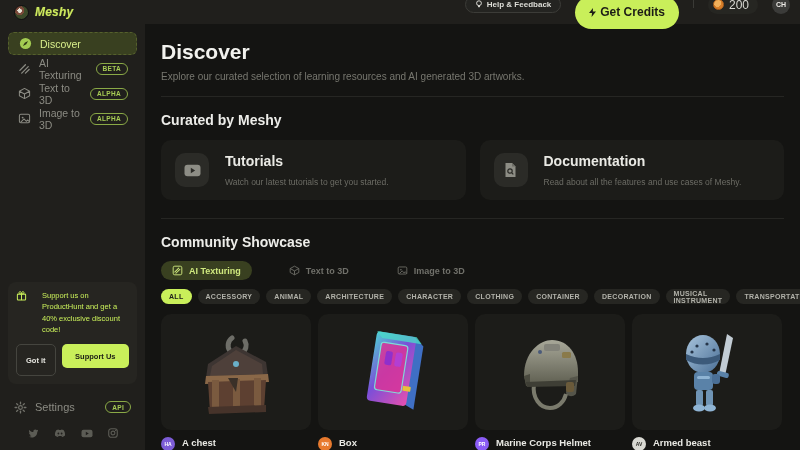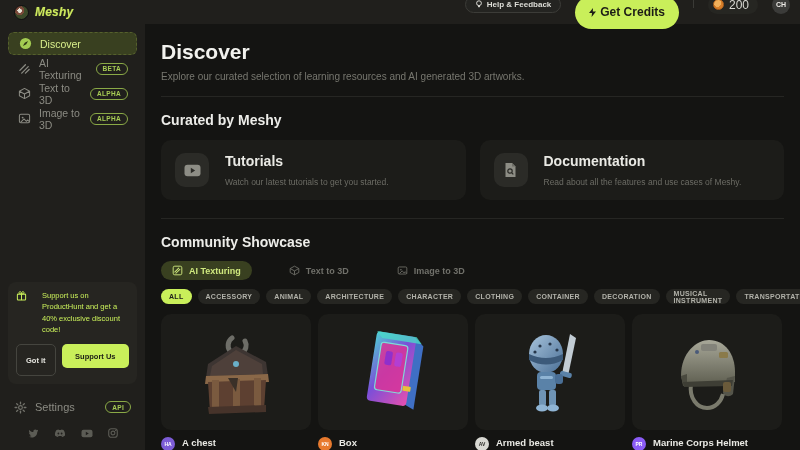--- a/index.html
+++ b/index.html
@@ -365,20 +365,49 @@
               <rect x="50" y="30" width="7" height="14" rx="2" fill="#b03fd8" opacity="0.9"></rect>
               <polygon points="28,12 68,12 74,18 34,18" fill="#4ad8c8" opacity="0.8"></polygon>
               <rect x="62" y="62" width="8" height="5" rx="1" fill="#e8c23a"></rect>
             </g>
           </svg>
         </div>
         <div class="g-caption">
           <div class="g-avatar" style="background: rgb(232, 122, 46); color: rgb(255, 255, 255);">KN</div>
           <div>
             <div class="g-title">Box</div>
+
+          </div>
+        </div>
+      </div>
+
+      <div class="g-card">
+        <div class="g-thumb">
+          <svg width="100" height="100" viewBox="0 0 100 100">
+            <defs>
+              <linearGradient id="gHelm" x1="0" y1="0" x2="0" y2="1">
+                <stop offset="0" stop-color="#a8a899"></stop>
+                  <stop offset="1" stop-color="#606052"></stop>
+              </linearGradient>
+            </defs>
+            <path d="M24 54 C24 30 40 18 52 18 C68 18 78 32 78 50 L78 60 L26 62 Z" fill="url(#gHelm)"></path>
+            <path d="M24 54 L30 52 L30 64 L26 64 Z" fill="#4a4a3f"></path>
+            <path d="M70 56 L78 54 L76 72 C72 76 66 74 66 70 Z" fill="#55554a"></path>
+            <rect x="44" y="22" width="16" height="7" rx="2" fill="#83837a"></rect>
+            <rect x="62" y="30" width="9" height="6" rx="1.5" fill="#8a7a4a"></rect>
+            <circle cx="40" cy="30" r="2" fill="#4a5a7a"></circle>
+            <path d="M34 62 C32 76 40 86 50 86 C58 86 64 80 66 72" fill="none" stroke="#7a7a6c" stroke-width="4"></path>
+            <path d="M26 60 L76 58 L75 64 L27 65 Z" fill="#3e3e35"></path>
+            <rect x="66" y="60" width="8" height="10" rx="2" fill="#6a5a3a"></rect>
+          </svg>
+        </div>
+        <div class="g-caption">
+          <div class="g-avatar" style="background: rgb(139, 92, 246); color: rgb(255, 255, 255);">PR</div>
+          <div>
+            <div class="g-title">Marine Corps Helmet</div>
 
           </div>
         </div>
       </div>
 
       <div class="g-card">
         <div class="g-thumb">
           <svg width="100" height="100" viewBox="0 0 100 100">
             <defs>
               <linearGradient id="gBeast" x1="0" y1="0" x2="1" y2="1">
@@ -405,44 +434,15 @@
         </div>
         <div class="g-caption">
           <div class="g-avatar" style="background: rgb(217, 217, 211); color: rgb(42, 42, 38);">AV</div>
           <div>
             <div class="g-title">Armed beast</div>
 
           </div>
         </div>
       </div>
 
-      <div class="g-card">
-        <div class="g-thumb">
-          <svg width="100" height="100" viewBox="0 0 100 100">
-            <defs>
-              <linearGradient id="gHelm" x1="0" y1="0" x2="0" y2="1">
-                <stop offset="0" stop-color="#a8a899"></stop>
-                  <stop offset="1" stop-color="#606052"></stop>
-              </linearGradient>
-            </defs>
-            <path d="M24 54 C24 30 40 18 52 18 C68 18 78 32 78 50 L78 60 L26 62 Z" fill="url(#gHelm)"></path>
-            <path d="M24 54 L30 52 L30 64 L26 64 Z" fill="#4a4a3f"></path>
-            <path d="M70 56 L78 54 L76 72 C72 76 66 74 66 70 Z" fill="#55554a"></path>
-            <rect x="44" y="22" width="16" height="7" rx="2" fill="#83837a"></rect>
-            <rect x="62" y="30" width="9" height="6" rx="1.5" fill="#8a7a4a"></rect>
-            <circle cx="40" cy="30" r="2" fill="#4a5a7a"></circle>
-            <path d="M34 62 C32 76 40 86 50 86 C58 86 64 80 66 72" fill="none" stroke="#7a7a6c" stroke-width="4"></path>
-            <path d="M26 60 L76 58 L75 64 L27 65 Z" fill="#3e3e35"></path>
-            <rect x="66" y="60" width="8" height="10" rx="2" fill="#6a5a3a"></rect>
-          </svg>
-        </div>
-        <div class="g-caption">
-          <div class="g-avatar" style="background: rgb(139, 92, 246); color: rgb(255, 255, 255);">PR</div>
-          <div>
-            <div class="g-title">Marine Corps Helmet</div>
-
-          </div>
-        </div>
-      </div>
-
     </div>
   </div>
 </div>
 
 </body></html>

